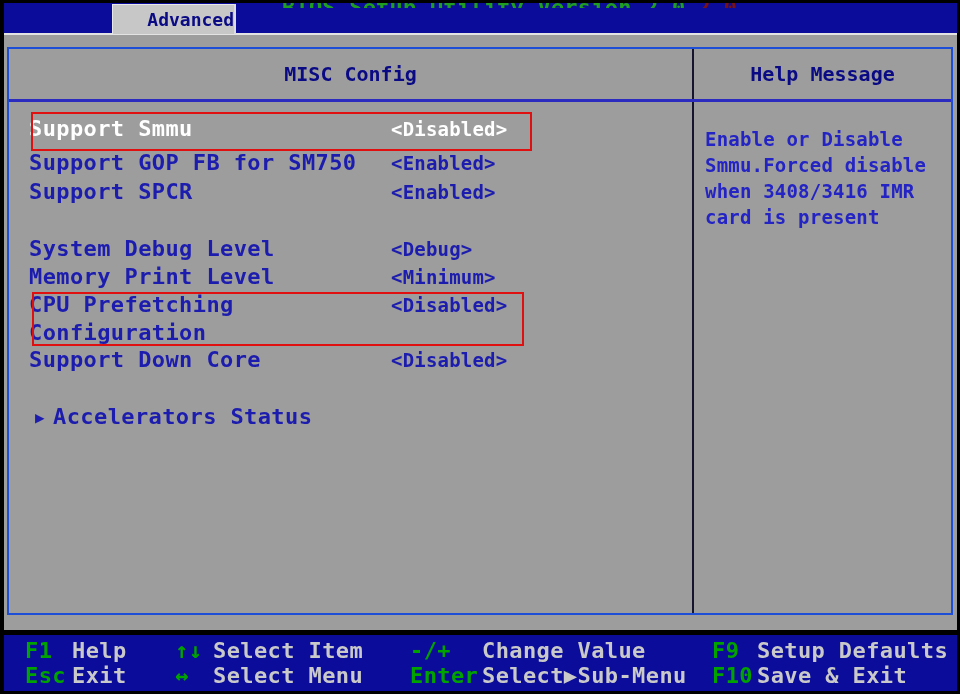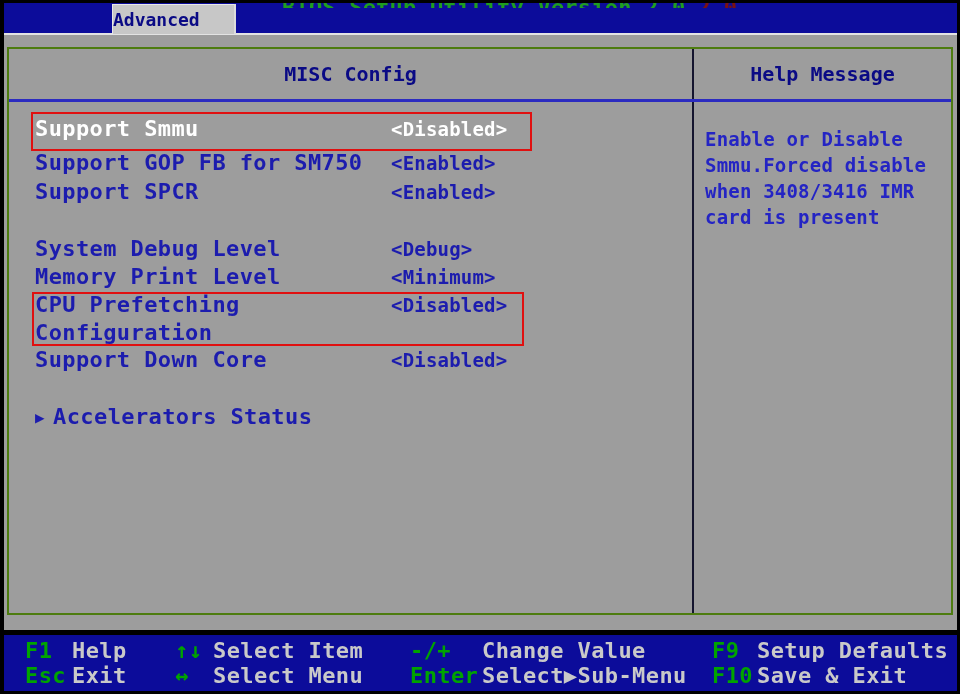--- a/index.html
+++ b/index.html
@@ -13,37 +13,37 @@
 
   
   .topband{position:absolute;left:0;top:0;width:960px;height:33px;background:#0c0c9a;z-index:1}
   .hairline{position:absolute;left:0;top:33px;width:960px;height:2px;background:#e3e3e3;z-index:2}
   .title-clip{position:absolute;left:0;top:0;width:836px;height:8px;overflow:hidden;z-index:3;white-space:nowrap}
   .frag-green{display:inline-block;margin-left:282px;margin-top:-14px;font-size:22px;letter-spacing:.2px;color:#1f9e1f}
   .frag-red{display:inline-block;margin-left:12px;margin-top:-14px;font-size:22px;color:#7a1212}
 
   .tab{
     position:absolute;left:112px;top:4px;width:121px;height:29px;z-index:4;
-    background:#c7c7c7;color:#0a0a85;font-size:18px;line-height:29px;text-align:left;
+    background:#c7c7c7;color:#0a0a85;font-size:18px;line-height:29px;text-align:right;
     border-left:1px solid #e8e8e8;border-top:1px solid #e8e8e8;box-shadow:2px 0 0 #dcdcdc;
   }
 
   
   .mainbox{
     position:absolute;left:7px;top:47px;width:946px;height:568px;box-sizing:border-box;
-    border:2px solid #4d7c0f;background:#9d9d9d;
+    border:2px solid #1d4ed8;background:#9d9d9d;
   }
   .vdivider{position:absolute;left:683px;top:0;width:2px;height:100%;background:#15152f}
   .hsep{position:absolute;left:0;top:50px;width:100%;height:3px;background:#2b2bc0}
   .hdr{position:absolute;top:13px;height:24px;line-height:24px;font-size:20px;color:#0a0a85;text-align:center}
   .hdr.left{left:0;width:683px}
   .hdr.right{left:685px;width:257px}
 
   
-  .mrow{position:absolute;left:0;width:683px;height:22px;line-height:22px;font-size:22px;letter-spacing:.4px;color:#1c1cae;padding-left:26px;box-sizing:border-box}
+  .mrow{position:absolute;left:0;width:683px;height:22px;line-height:22px;font-size:22px;letter-spacing:.4px;color:#1c1cae;padding-left:20px;box-sizing:border-box}
   .mrow .mvalue{position:absolute;left:382px;top:1px;font-size:19px;letter-spacing:.2px;line-height:20px}
   .mrow.sel{color:#ffffff}
   .mrow.arrowrow{padding-left:26px}
   .subarrow{font-size:16px;vertical-align:1px;margin-right:8px}
 
   
   .help{position:absolute;left:696px;top:77px;width:246px;color:#2424c4;font-size:19px;letter-spacing:.2px;line-height:26px}
 
   
   .redbox{position:absolute;border:2px solid #e01010;background:transparent;z-index:20}

